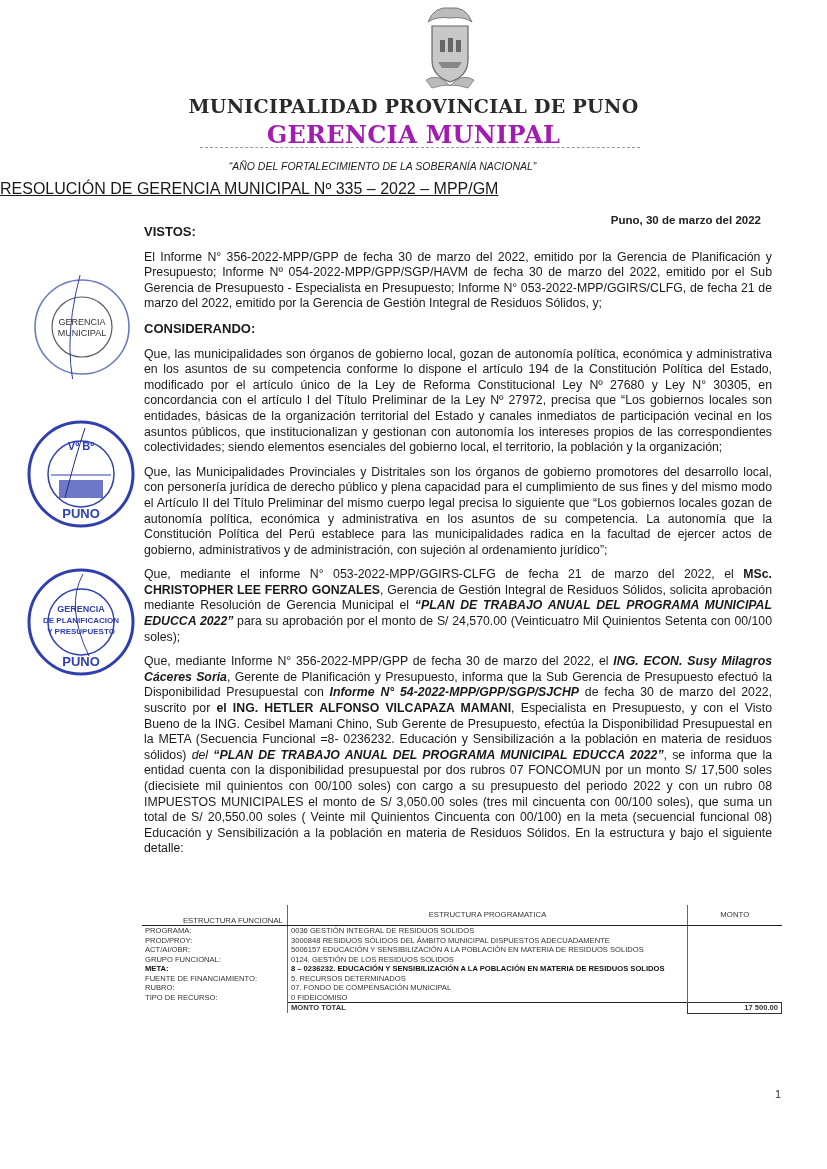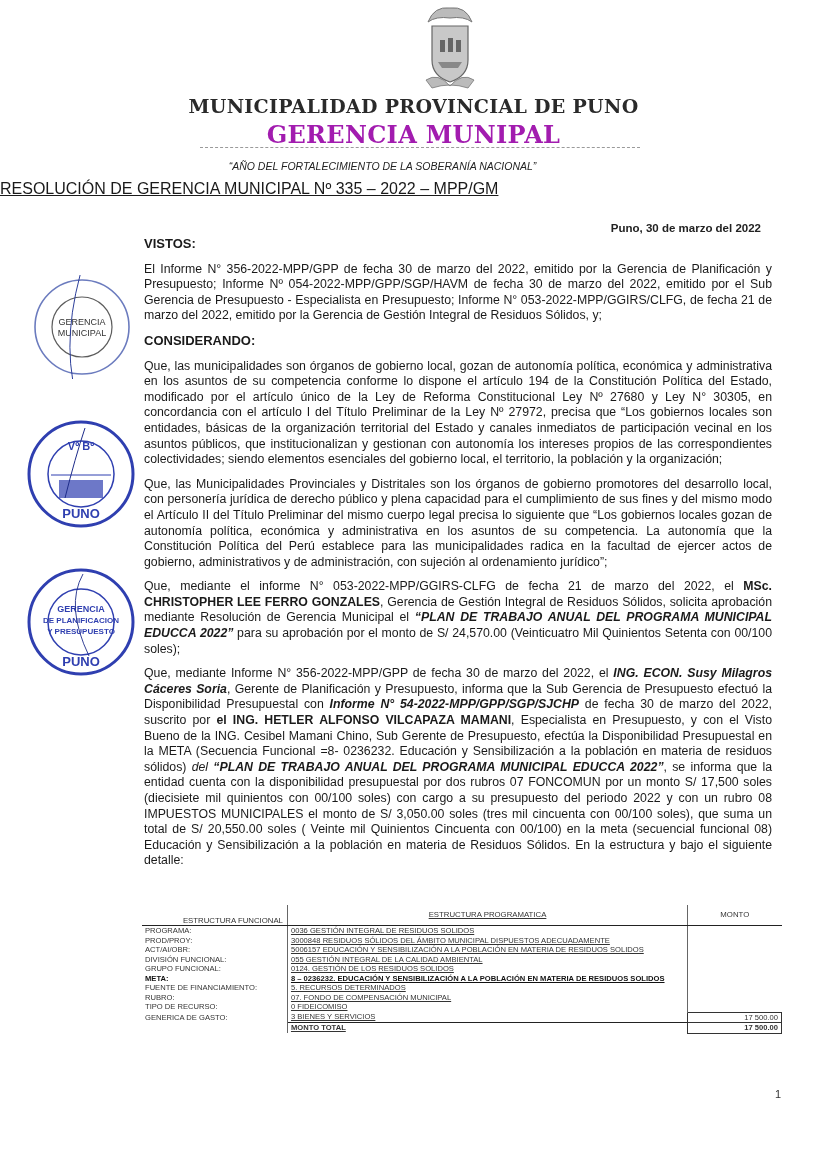--- a/index.html
+++ b/index.html
@@ -3,33 +3,33 @@
 <meta charset="utf-8">
 <style>
   html, body { margin: 0; padding: 0; background: #ffffff; }
   body { width: 827px; height: 1169px; position: relative; overflow: hidden; font-family: "Liberation Sans", sans-serif; color: #1a1a1a; }
   .crest { position: absolute; left: 420px; top: 2px; width: 60px; height: 92px; }
   .org-title { position: absolute; left: 0; width: 827px; text-align: center; top: 95px; font-family: "DejaVu Serif", serif; font-weight: bold; font-size: 19px; color: #2a2a2a; letter-spacing: 0.3px; }
   .org-sub { position: absolute; left: 0; width: 827px; text-align: center; top: 120px; font-family: "DejaVu Serif", serif; font-weight: bold; font-size: 24px; color: #a21caf; letter-spacing: 0.3px; }
   .dash-line { position: absolute; left: 200px; top: 147px; width: 440px; border-top: 1px dashed #9a9a9a; }
   .year-motto { position: absolute; left: 0; width: 765px; text-align: center; top: 160px; font-style: italic; font-size: 10.5px; color: #222; }
   .res-title { position: absolute; left: 0; width: 827px; text-align: left; top: 180px; font-size: 16px; text-decoration: underline; color: #1a1a1a; }
-  .date-line { position: absolute; right: 66px; top: 222px; font-size: 11.5px; font-weight: bold; color: #222; margin-left: 36px; }
-  .content { position: absolute; left: 144px; top: 236px; width: 628px; font-size: 12.3px; line-height: 15.6px; text-align: justify; }
+  .date-line { position: absolute; right: 66px; top: 214px; font-size: 11.5px; font-weight: bold; color: #222; margin-left: 36px; }
+  .content { position: absolute; left: 144px; top: 224px; width: 628px; font-size: 12.3px; line-height: 15.6px; text-align: justify; }
   .content h2 { font-size: 13px; font-weight: bold; margin: 0 0 10px 0; }
   .content p { margin: 0 0 9px 0; }
   .b { font-weight: bold; }
   .bi { font-weight: bold; font-style: italic; }
   .i { font-style: italic; }
   .stamp { position: absolute; }
   table.budget { position: absolute; left: 142px; top: 905px; width: 640px; border-collapse: collapse; font-size: 7.6px; color: #333; }
   table.budget td, table.budget th { padding: 0 3px; height: 9.5px; line-height: 9.5px; white-space: nowrap; }
   table.budget th { font-weight: normal; font-size: 7.8px; height: 20px; }
   .lbl { text-align: left; width: 135px; padding-right: 4px !important; }
-  .val { border-left: 1px solid #666; width: 385px; text-decoration: underline; }
+  .val { border-left: 1px solid #666; width: 385px; }
   .amt { border-left: 1px solid #666; text-align: right; width: 85px; }
   .bold-row td { font-weight: bold; color: #111; }
   .hdr-row th { border-bottom: 1px solid #222; }
   .amt-box { border: 1px solid #333; }
   .total-row td.val { border-top: 1px solid #222; font-weight: bold; }
   .page-num { position: absolute; left: 775px; top: 1088px; font-size: 11px; color: #333; }
 </style>
 </head>
 <body>
 
@@ -104,25 +104,20 @@
         <td class="lbl">PROD/PROY:</td>
         <td class="val">3000848 RESIDUOS SÓLIDOS  DEL ÁMBITO MUNICIPAL DISPUESTOS ADECUADAMENTE</td>
         <td class="amt"></td>
       </tr>
       <tr>
         <td class="lbl">ACT/AI/OBR:</td>
         <td class="val">5006157 EDUCACIÓN  Y SENSIBILIZACIÓN  A LA POBLACIÓN  EN MATERIA  DE RESIDUOS SOLIDOS</td>
         <td class="amt"></td>
       </tr>
       <tr>
-        <td class="lbl">DIVISIÓN FUNCIONAL:</td>
-        <td class="val">055 GESTIÓN  INTEGRAL DE LA CALIDAD AMBIENTAL</td>
-        <td class="amt"></td>
-      </tr>
-      <tr>
         <td class="lbl">GRUPO FUNCIONAL:</td>
         <td class="val">0124. GESTIÓN DE LOS RESIDUOS SOLIDOS</td>
         <td class="amt"></td>
       </tr>
       <tr class="bold-row">
         <td class="lbl">META:</td>
         <td class="val">8 – 0236232. EDUCACIÓN Y SENSIBILIZACIÓN  A LA POBLACIÓN  EN MATERIA DE RESIDUOS SOLIDOS</td>
         <td class="amt"></td>
       </tr>
       <tr>
@@ -133,25 +128,20 @@
       <tr>
         <td class="lbl">RUBRO:</td>
         <td class="val">07. FONDO DE COMPENSACIÓN  MUNICIPAL</td>
         <td class="amt"></td>
       </tr>
       <tr>
         <td class="lbl">TIPO  DE RECURSO:</td>
         <td class="val">0 FIDEICOMISO</td>
         <td class="amt"></td>
       </tr>
-      <tr>
-        <td class="lbl">GENERICA DE GASTO:</td>
-        <td class="val">3 BIENES Y SERVICIOS</td>
-        <td class="amt amt-box">17 500.00</td>
-      </tr>
     </tbody>
   <tfoot>
     <tr class="total-row">
       <td class="lbl"></td>
       <td class="val">MONTO TOTAL</td>
       <td class="amt amt-box" style="font-weight:bold;">17 500.00</td>
     </tr>
   </tfoot>
 </table>
 

